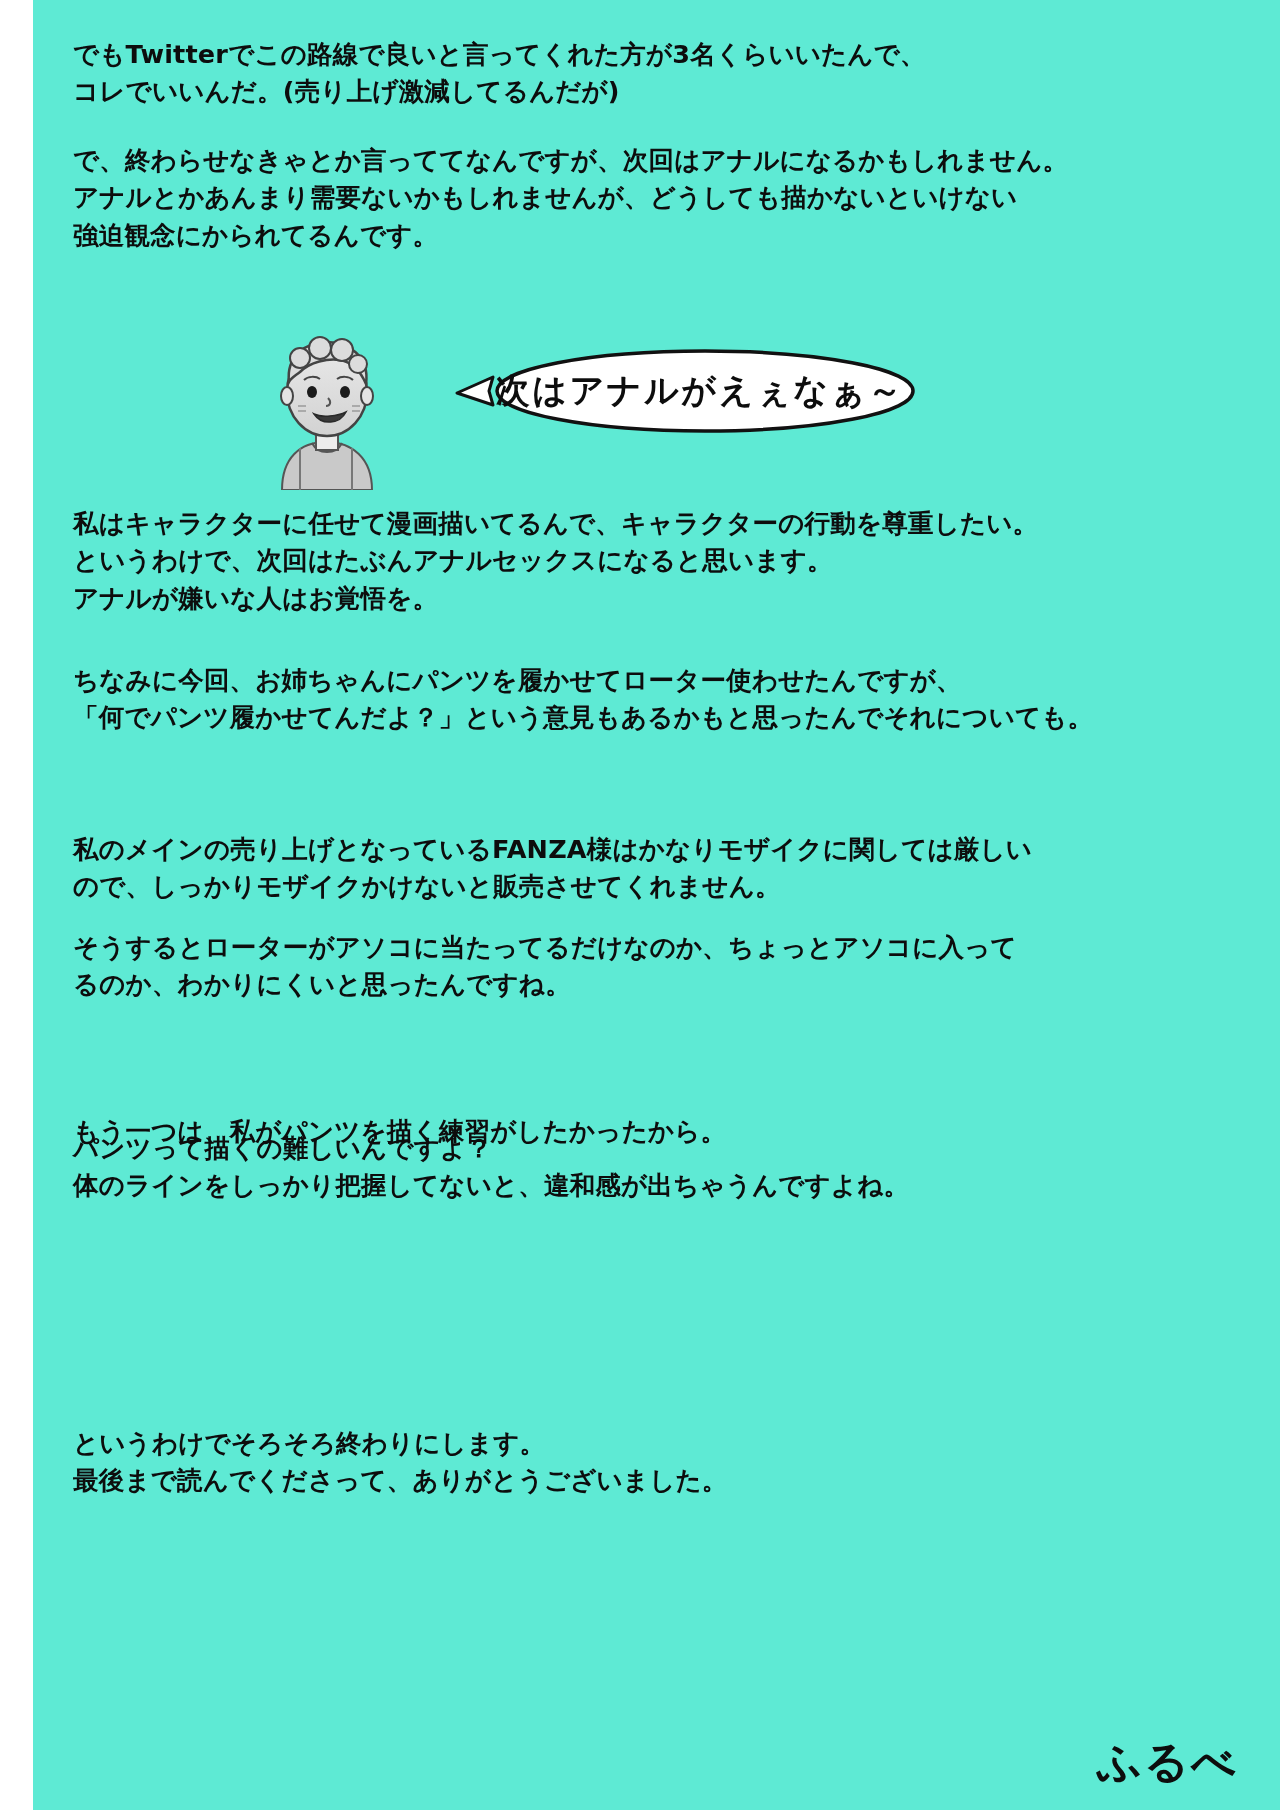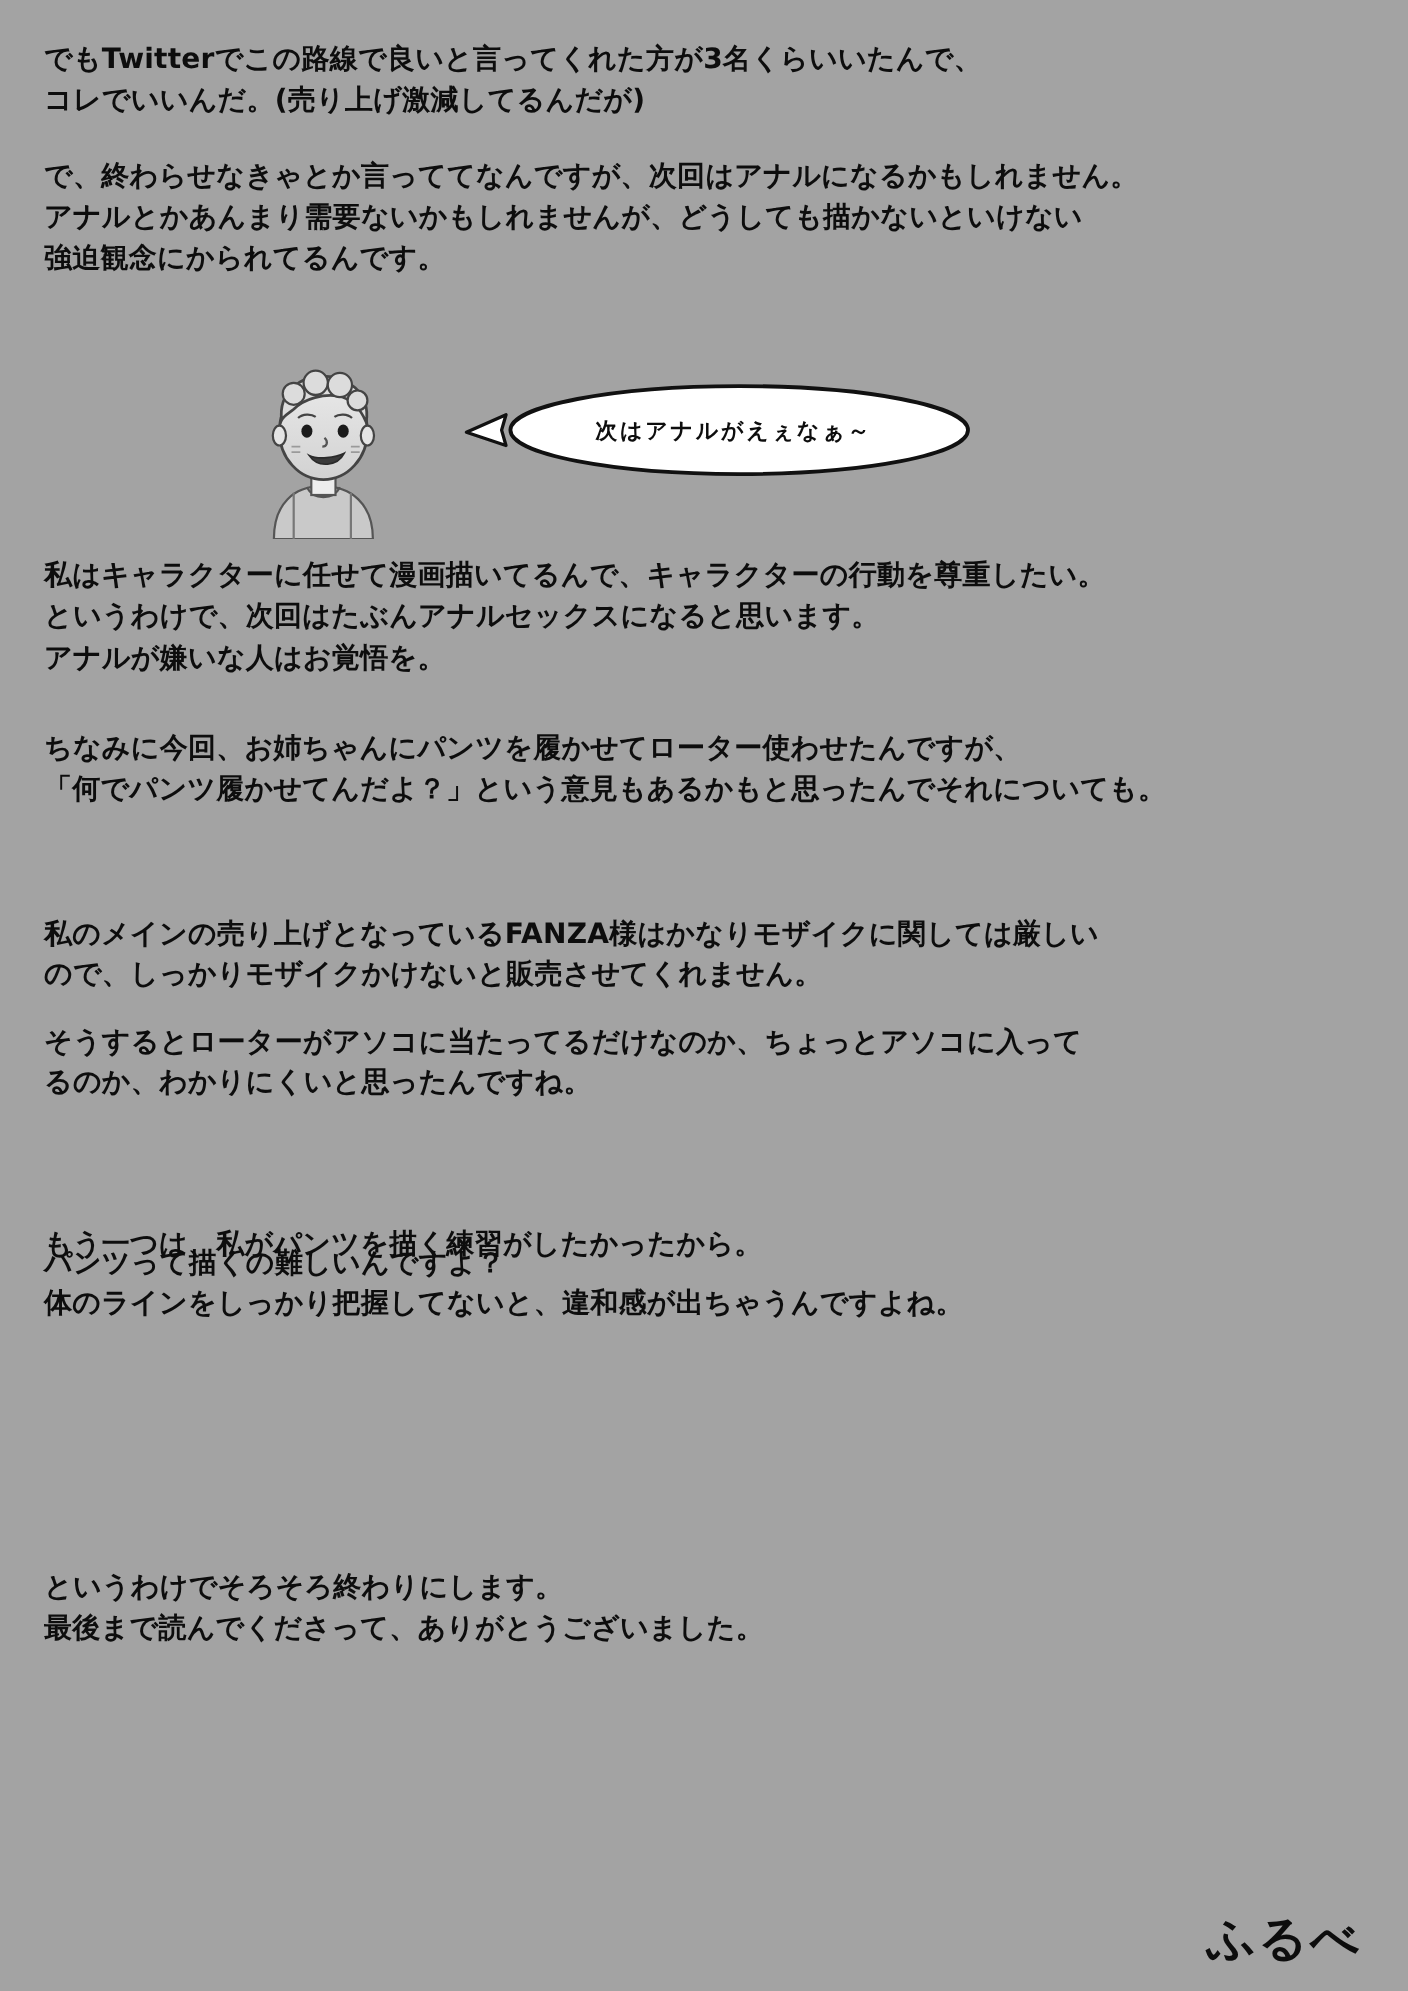--- a/index.html
+++ b/index.html
@@ -11,21 +11,22 @@
     width: 1280px;
     height: 1810px;
     position: relative;
     font-family: "DejaVu Sans", "Liberation Sans", sans-serif;
     color: #111111;
     overflow: hidden;
   }
   .page {
     position: absolute;
     inset: 0;
-    background: #a3a3a3;
+    background: #5eead4;
+    margin-left: 33px;
   }
   .block {
     position: absolute;
     left: 40px;
     width: 1210px;
     font-size: 25.5px;
     line-height: 1.47;
     letter-spacing: 0.2px;
     font-weight: 600;
     white-space: pre-wrap;
@@ -69,21 +70,21 @@
   }
   .balloon-text {
     position: absolute;
     left: 0;
     top: 0;
     width: 470px;
     height: 88px;
     display: flex;
     align-items: center;
     justify-content: center;
-    font-size: 20px;
+    font-size: 34px;
     font-weight: 700;
     letter-spacing: 2.5px;
     color: #0d0d0d;
     padding-left: 24px;
     box-sizing: border-box;
     font-family: Liberation Serif, serif;
   }
 
   
   .signature {

